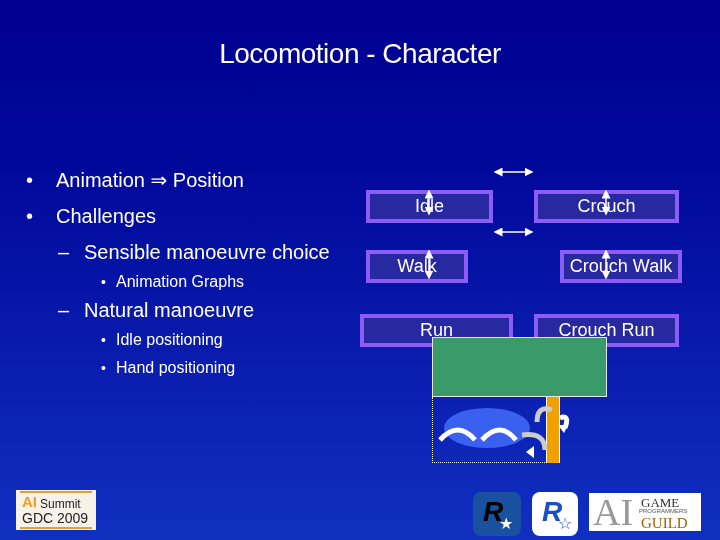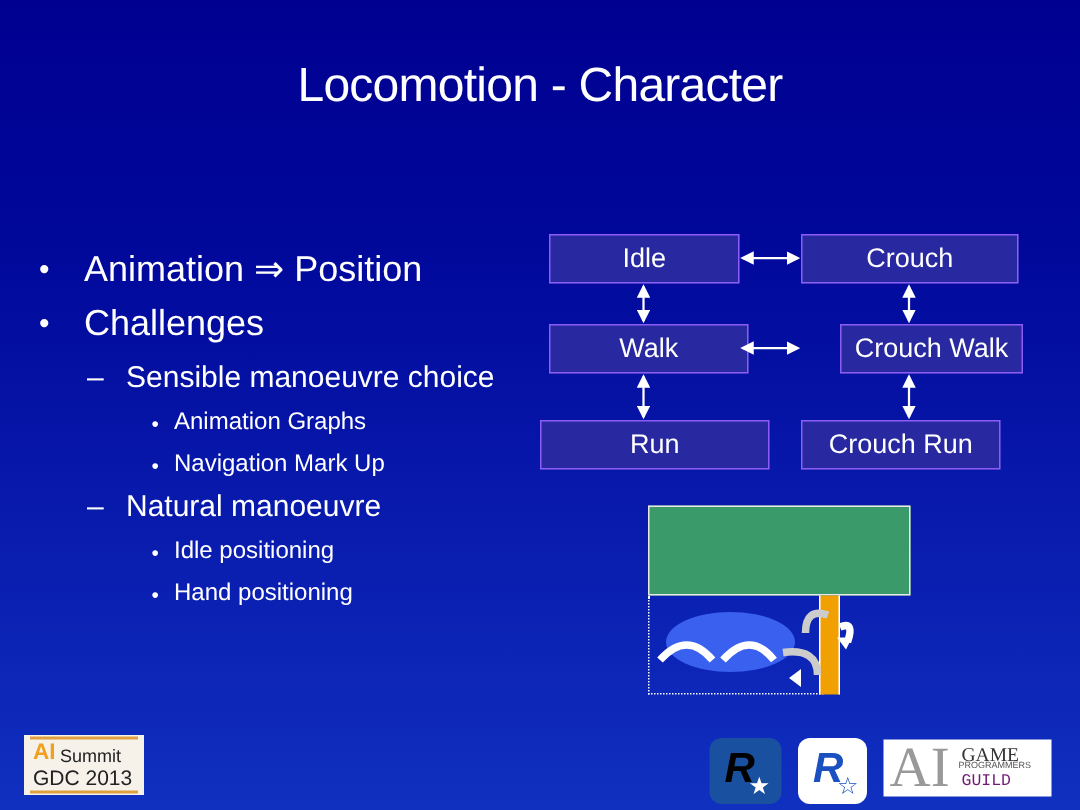--- a/index.html
+++ b/index.html
@@ -3,33 +3,33 @@
   <meta charset="utf-8">
   <style>
     html, body { margin:0; padding:0; }
     body {
       width:720px; height:540px; overflow:hidden; position:relative;
       background: linear-gradient(180deg, #000090 0%, #00089a 30%, #0a1eb0 70%, #1030c0 100%);
       font-family: "Liberation Sans", sans-serif; color:#fff;
     }
     .title {
       position:absolute; left:0; top:38px; width:720px; text-align:center;
-      font-size:32px; letter-spacing:-0.5px;
+      font-size:28px; letter-spacing:-0.5px;
     }
     .bullets { position:absolute; left:26px; top:162px; }
-    .l1 { font-size:24px; line-height:36px; position:relative; padding-left:30px; }
+    .l1 { font-size:20px; line-height:36px; position:relative; padding-left:30px; }
     .l1::before { content:"•"; position:absolute; left:0; font-size:20px; }
     .l2 { font-size:20px; line-height:24px; position:relative; padding-left:58px; margin-top:6px; }
     .l2 .dash { position:absolute; left:32px; }
     .l3 { font-size:16px; line-height:28px; position:relative; padding-left:90px; }
     .l3::before { content:"•"; position:absolute; left:75px; font-size:14px; }
     .box {
-      position:absolute; background:#2828a0; border:1px solid #8b5cf6;
+      position:absolute; background:#2828a0; border:4px solid #8b5cf6;
       display:flex; align-items:center; justify-content:center;
-      font-size:18px; color:#fff; box-sizing:border-box;
+      font-size:18px; color:#fff; box-sizing:border-box;margin-top:34px;
     }
     .panel-green { position:absolute; left:432px; top:337px; width:175px; height:60px; background:#3a9a6a; border:1px solid #e8e8e8; box-sizing:border-box; }
     .dotted { position:absolute; left:432px; top:397px; width:117px; height:66px; border-left:1px dotted #fff; border-bottom:1px dotted #fff; box-sizing:border-box; }
     .ellipse { position:absolute; left:444px; top:408px; width:86px; height:40px; border-radius:50%; background:#3a60f0; }
     .pole { position:absolute; left:546px; top:397px; width:12px; height:66px; background:#f0a000; border-left:1px solid #fff; border-right:1px solid #fff; }
     .logo-ai { position:absolute; left:16px; top:490px; width:80px; height:40px; background:#f6f2ea; }
     .logo-ai .bar { position:absolute; left:4px; right:4px; height:2px; background:#e0a040; }
     .logo-ai .t1 { position:absolute; left:6px; top:3px; font-size:15px; font-weight:bold; color:#f0a020; }
     .logo-ai .t2 { position:absolute; left:24px; top:7px; font-size:12px; color:#222; }
     .logo-ai .t3 { position:absolute; left:6px; top:20px; font-size:14px; color:#222; }
@@ -38,51 +38,50 @@
     .logo-r1 span, .logo-r2 span { position:absolute; left:10px; top:4px; font-size:28px; font-weight:bold; font-style:italic; }
     .logo-r1 span { color:#000; }
     .logo-r2 span { color:#1a50c0; }
     .star1, .star2 { position:absolute; left:26px; top:22px; font-size:16px; }
     .star1 { color:#fff; }
     .star2 { color:#1a50c0; }
     .logo-guild { position:absolute; left:589px; top:493px; width:112px; height:38px; background:#fff; }
     .logo-guild .ai { position:absolute; left:4px; top:0px; font-family:"Liberation Serif", serif; font-size:38px; color:#999; line-height:38px; }
     .logo-guild .game { position:absolute; left:52px; top:2px; font-family:"Liberation Serif", serif; font-size:13px; color:#333; }
     .logo-guild .prog { position:absolute; left:50px; top:15px; font-size:6px; color:#555; }
-    .logo-guild .guild { position:absolute; left:52px; top:22px; font-family:Liberation Mono, monospace; font-size:11px; color:#701a75; }
+    .logo-guild .guild { position:absolute; left:52px; top:22px; font-family:Liberation Serif, serif; font-size:15px; color:#a16207; }
   </style>
 </head>
 <body>
 
 <div class="title">Locomotion - Character</div>
 
 <div class="bullets">
   <div class="l1">Animation ⇒ Position</div>
   <div class="l1">Challenges</div>
   <div class="l2">
     <span class="dash">–</span>
     <span style="display:inline-block;width:250px;">Sensible manoeuvre choice</span>
   </div>
   <div style="margin-top:4px"></div>
   <div class="l3">Animation Graphs</div>
-  <div class="l3">Navigation Mark Up</div>
   <div class="l2" style="margin-top:2px">
     <span class="dash">–</span>
     <span>Natural manoeuvre</span>
   </div>
   <div class="l3" style="margin-top:4px">Idle positioning</div>
   <div class="l3">Hand positioning</div>
 </div>
 
 <div class="box" style="left:366px;top:156px;width:127px;height:33px;">Idle</div>
 <div class="box" style="left:534px;top:156px;width:145px;height:33px;">Crouch</div>
-<div class="box" style="left:366px;top:216px;width:133px;height:33px;">Walk</div>
+<div class="box" style="left:366px;top:216px;width:102px;height:33px;">Walk</div>
 <div class="box" style="left:560px;top:216px;width:122px;height:33px;">Crouch Walk</div>
 <div class="box" style="left:360px;top:280px;width:153px;height:33px;">Run</div>
-<div class="box" style="left:534px;top:280px;width:133px;height:33px;">Crouch Run</div>
+<div class="box" style="left:534px;top:280px;width:145px;height:33px;">Crouch Run</div>
 
 <svg style="position:absolute;left:0;top:0" width="720" height="540">
   <defs>
     <marker id="ah" markerWidth="6" markerHeight="6" refX="5" refY="3" orient="auto-start-reverse">
       <path d="M0,0 L6,3 L0,6 z" fill="#fff"></path>
     </marker>
   </defs>
   <g stroke="#fff" stroke-width="1.5" fill="none">
     <line x1="495" y1="172" x2="532" y2="172" marker-start="url(#ah)" marker-end="url(#ah)"></line>
     <line x1="495" y1="232" x2="532" y2="232" marker-start="url(#ah)" marker-end="url(#ah)"></line>
@@ -108,21 +107,21 @@
   </g>
   <path d="M526,452 l8,-6 l0,12 z" fill="#fff"></path>
   <path d="M560,418 Q570,414 565,428" stroke="#fff" stroke-width="5" fill="none"></path>
   <path d="M558,425 l10,0 l-4,8 z" fill="#fff"></path>
 </svg>
 
 <div class="logo-ai">
   <div class="bar" style="top:1px"></div>
   <span class="t1">AI</span>
   <span class="t2">Summit</span>
-  <span class="t3">GDC 2013</span>
+  <span class="t3">GDC 2009</span>
   <div class="bar" style="bottom:1px"></div>
 </div>
 
 <div class="logo-r1">
   <span>R</span>
   <div class="star1">★</div>
 </div>
 <div class="logo-r2">
   <span>R</span>
   <div class="star2">☆</div>

